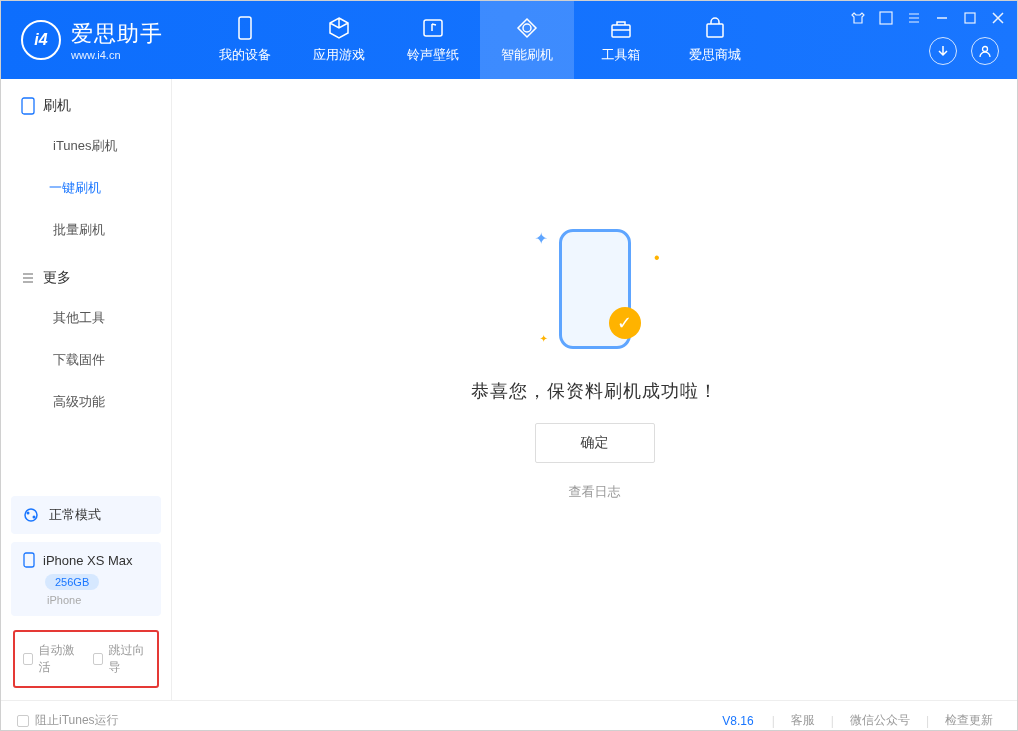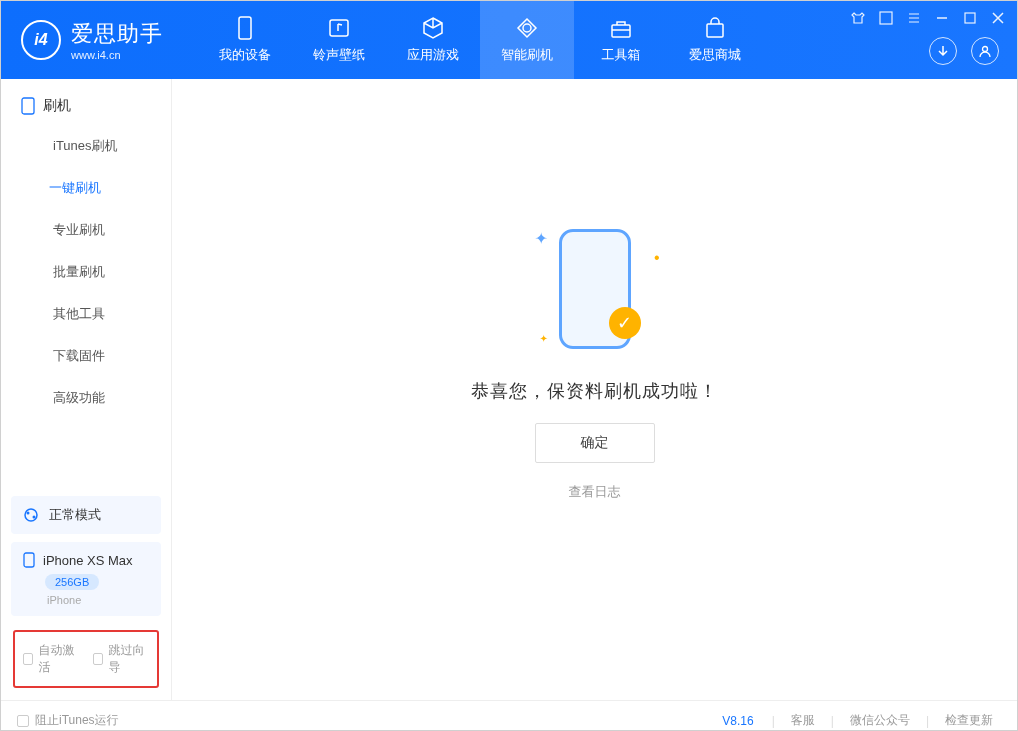--- a/index.html
+++ b/index.html
@@ -73,34 +73,34 @@
     <div class="nav-tab">
       <span class="icon">
           <svg width="20" height="24" viewBox="0 0 20 24">
             <rect x="4" y="1" width="12" height="22" rx="2" fill="none" stroke="#fff" stroke-width="1.5"></rect>
           </svg>
         </span>
       <span>我的设备</span>
     </div>
     <div class="nav-tab">
       <span class="icon">
+          <svg width="24" height="24" viewBox="0 0 24 24">
+            <path d="M12 2 L21 7 L21 17 L12 22 L3 17 L3 7 Z M12 2 L12 12 M3 7 L12 12 L21 7" fill="none" stroke="#fff" stroke-width="1.5"></path>
+          </svg>
+        </span>
+      <span>应用游戏</span>
+    </div>
+    <div class="nav-tab">
+      <span class="icon">
           <svg width="22" height="22" viewBox="0 0 22 22">
             <rect x="2" y="3" width="18" height="16" rx="2" fill="none" stroke="#fff" stroke-width="1.5"></rect>
             <path d="M10 7 L10 14 M10 7 L14 8" stroke="#fff" stroke-width="1.5" fill="none"></path>
           </svg>
         </span>
       <span>铃声壁纸</span>
-    </div>
-    <div class="nav-tab">
-      <span class="icon">
-          <svg width="24" height="24" viewBox="0 0 24 24">
-            <path d="M12 2 L21 7 L21 17 L12 22 L3 17 L3 7 Z M12 2 L12 12 M3 7 L12 12 L21 7" fill="none" stroke="#fff" stroke-width="1.5"></path>
-          </svg>
-        </span>
-      <span>应用游戏</span>
     </div>
     <div class="nav-tab active">
       <span class="icon">
           <svg width="24" height="24" viewBox="0 0 24 24">
             <path d="M12 3 L3 12 L12 21 L21 12 Z" fill="none" stroke="#fff" stroke-width="1.5"></path>
             <circle cx="12" cy="12" r="4" fill="none" stroke="#fff" stroke-width="1.5"></circle>
           </svg>
         </span>
       <span>智能刷机</span>
     </div>
@@ -175,22 +175,27 @@
   <div class="sidebar">
     <div class="side-section-title">
       <svg width="14" height="18" viewBox="0 0 14 18">
           <rect x="1" y="1" width="12" height="16" rx="2" fill="none" stroke="#1976ff" stroke-width="1.3"></rect>
         </svg>
       <span>刷机</span>
     </div>
     <div class="side-items">
       <div class="side-item">iTunes刷机</div>
       <div class="side-item active">一键刷机</div>
-      <div class="side-item">专业刷机</div>
       <div class="side-item">批量刷机</div>
+    </div>
+    <div class="side-section-title">
+      <svg width="14" height="14" viewBox="0 0 14 14">
+          <path d="M2 3 L12 3 M2 7 L12 7 M2 11 L12 11" stroke="#999" stroke-width="1.3"></path>
+        </svg>
+      <span>更多</span>
     </div>
     <div class="side-items">
       <div class="side-item">其他工具</div>
       <div class="side-item">下载固件</div>
       <div class="side-item">高级功能</div>
     </div>
 
     <div class="sidebar-bottom">
       <div class="mode-card">
         <svg width="16" height="16" viewBox="0 0 16 16">

